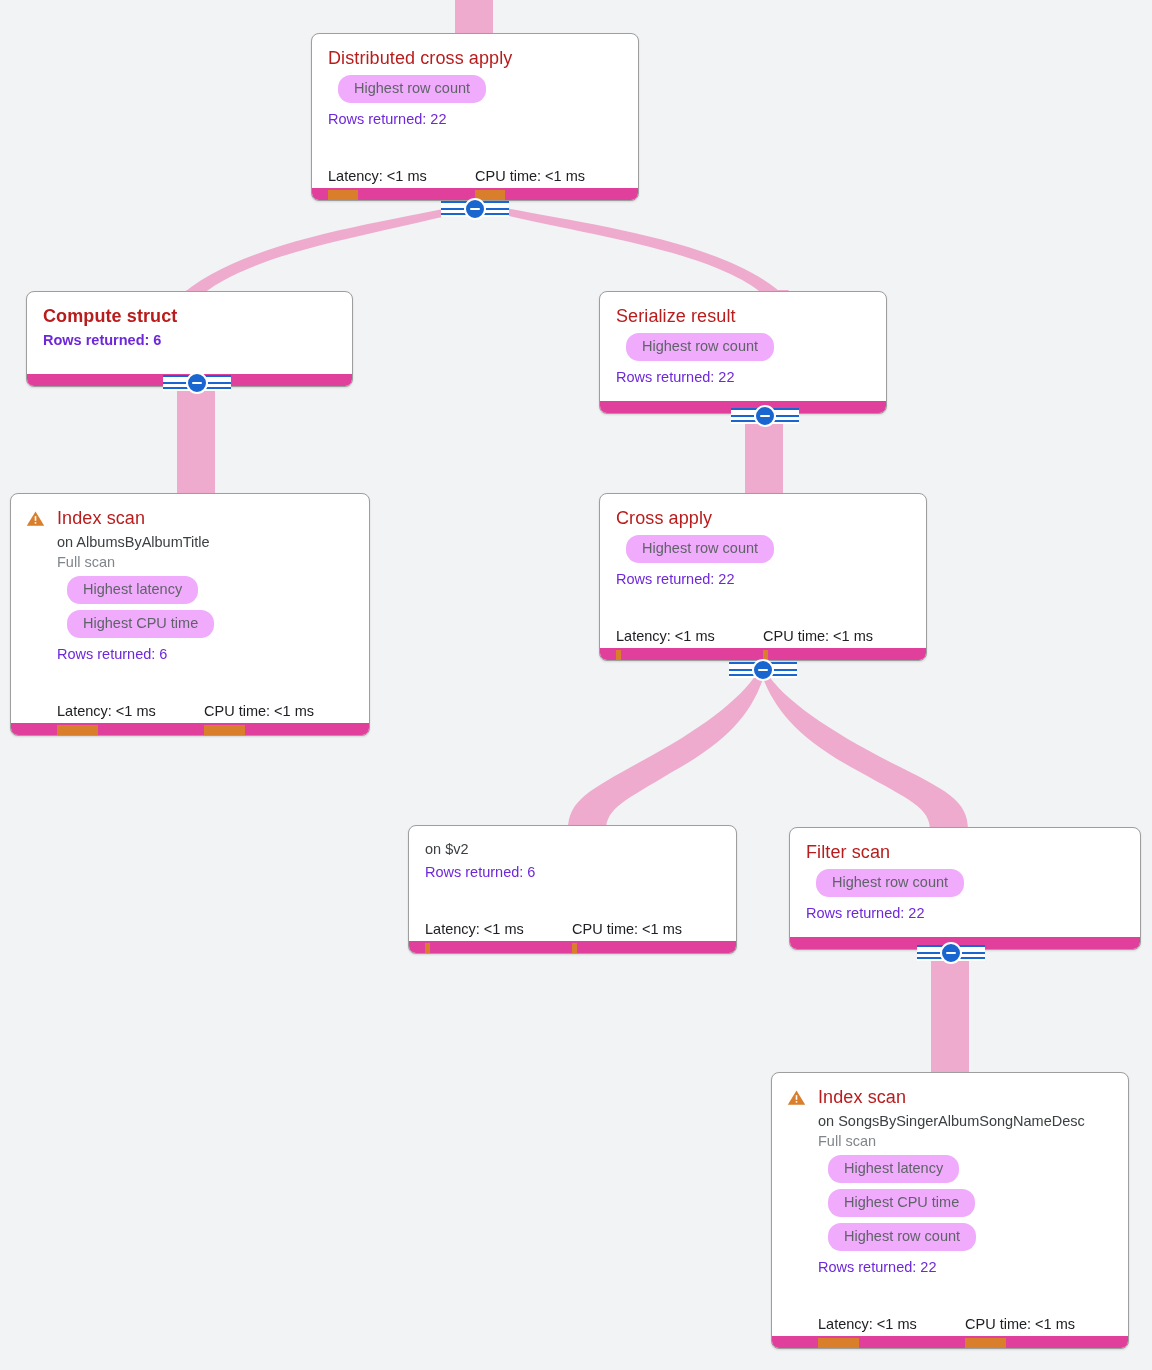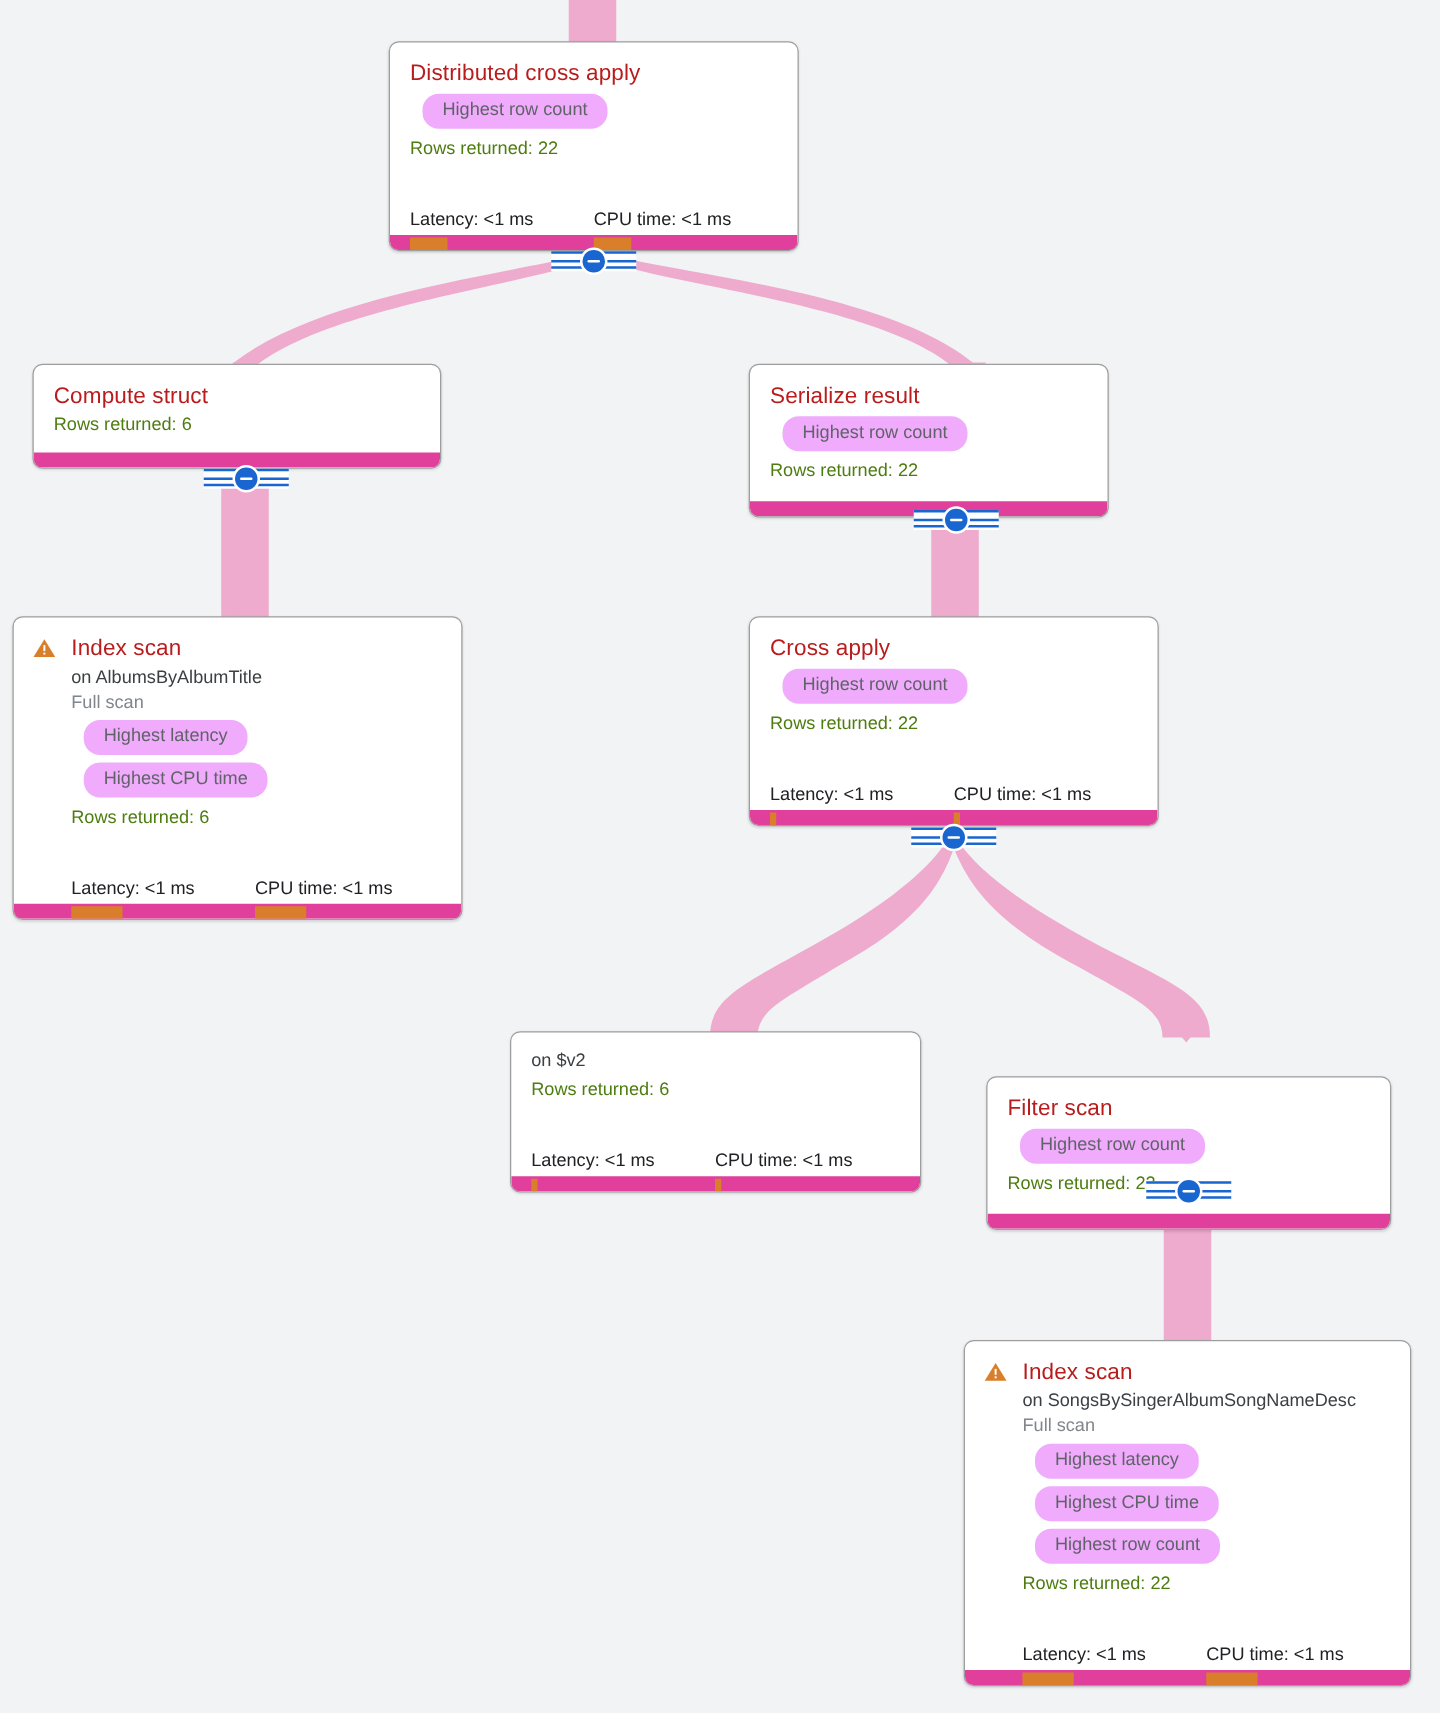--- a/index.html
+++ b/index.html
@@ -79,21 +79,21 @@
     font-size: 14.5px;
     line-height: 17px;
     border-radius: 13px;
     padding: 5px 16px 6px 16px;
     margin: 3px 0 3px 10px;
     white-space: nowrap;
   }
   .pill-row { margin: 1px 0; }
   .rows-line {
     font-size: 14.5px;
-    color: #4d7c0f;
+    color: #6d28d9;
     line-height: 20px;
     margin-top: 3px;
     white-space: nowrap;
   }
   .metrics {
     margin-top: 9px;
     position: relative;
     height: 34px;
   }
   .metric {
@@ -235,21 +235,21 @@
   </div>
   <div class="collapse-rails" style="left:441px; top:201px; width:68px;">
       <b></b>
       <i></i>
       <i></i>
       <i></i>
     </div>
   <div class="collapse-btn" style="left:464px; top:198px;"></div>
 
   <div class="node" style="left:26px; top:291px; width:327px;">
-    <div class="node-body" style="padding-bottom:12px;">
+    <div class="node-body" style="padding-bottom:24px;font-weight:bold;">
       <div class="node-title">Compute struct</div>
       <div class="rows-line">Rows returned: 6</div>
     </div>
     <div class="node-footer"></div>
   </div>
   <div class="collapse-rails" style="left:163px; top:375px; width:68px;">
       <b></b>
       <i></i>
       <i></i>
       <i></i>
@@ -344,21 +344,21 @@
         </div>
         <div class="metric" style="left:147px;">
           <div class="metric-label">CPU time: &lt;1 ms</div>
           <div class="metric-bar" style="width:5px;"></div>
         </div>
       </div>
     </div>
     <div class="node-footer"></div>
   </div>
 
-  <div class="node" style="left:789px; top:861px; width:324px;">
+  <div class="node" style="left:789px; top:827px; width:352px;">
     <div class="node-body" style="padding-bottom:14px;">
       <div class="node-title">Filter scan</div>
       <div class="pill-row">
         <span class="pill">Highest row count</span>
       </div>
       <div class="rows-line">Rows returned: 22</div>
     </div>
     <div class="node-footer"></div>
   </div>
   <div class="collapse-rails" style="left:917px; top:945px; width:68px;">

